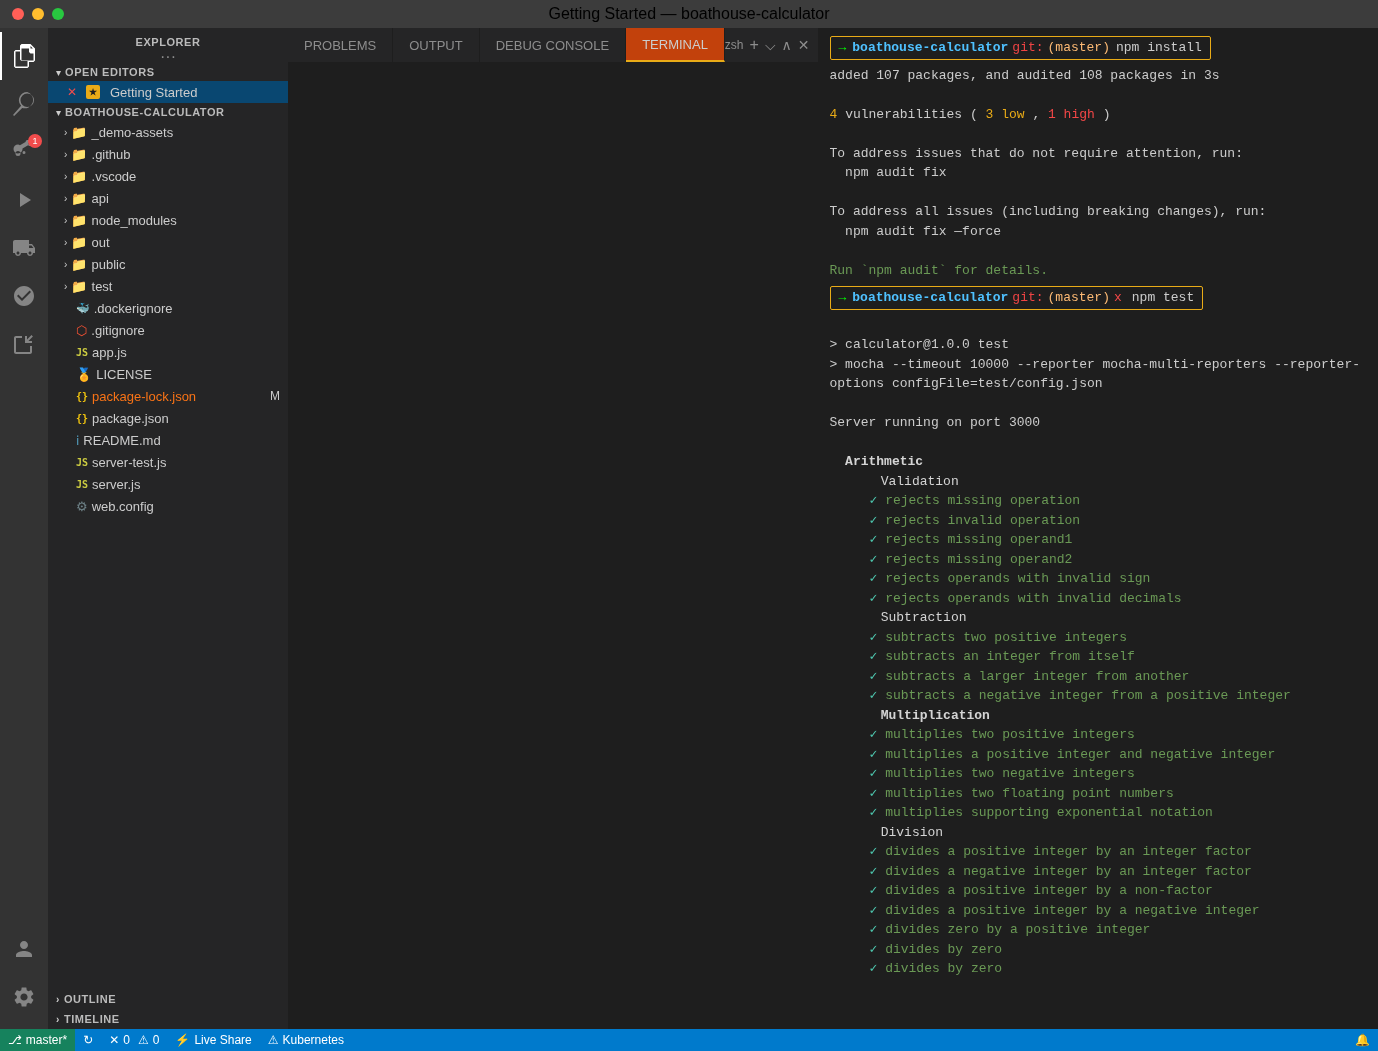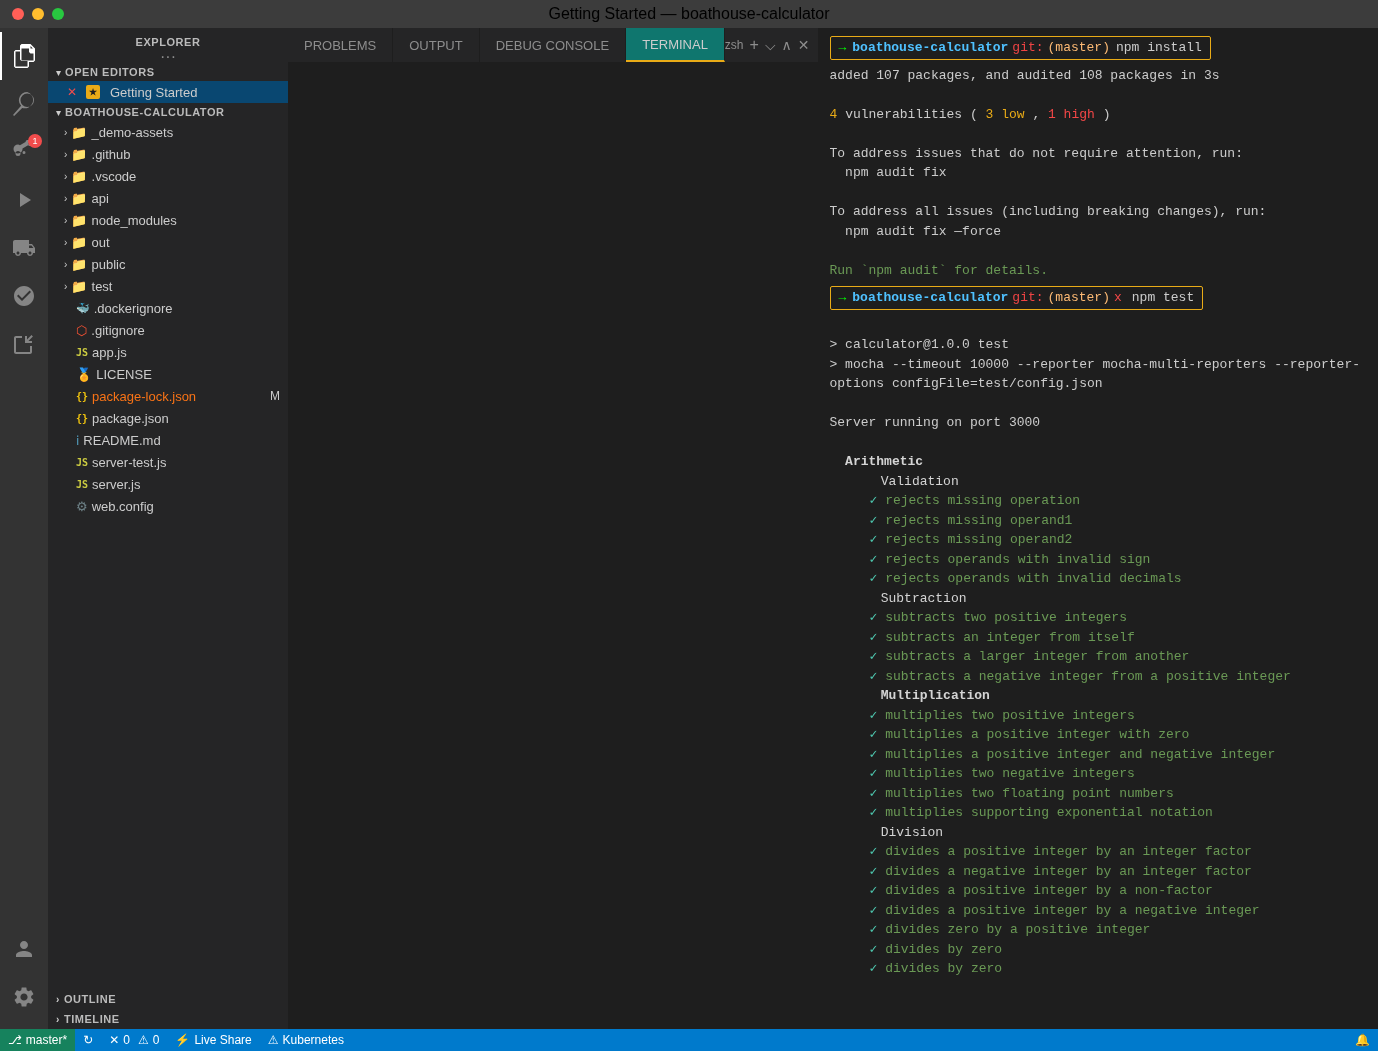--- a/index.html
+++ b/index.html
@@ -155,21 +155,21 @@
       display: flex;
       align-items: center;
       font-size: 13px;
       color: #8d8d8d;
       cursor: pointer;
       border-right: 1px solid #1e1e1e;
       white-space: nowrap;
     }
     .tab.active {
       color: #cccccc;
-      background: #0f766e;
+      background: #c2410c;
       border-bottom: 1px solid #1e1e1e;
     }
     .tab.active-underline {
       border-bottom: 2px solid #e9ab17;
     }
     .terminal-toolbar-right {
       margin-left: auto;
       display: flex;
       align-items: center;
       gap: 6px;
@@ -525,32 +525,32 @@
         <div>&nbsp;</div>
         <div>&gt; calculator@1.0.0 test</div>
         <div>&gt; mocha --timeout 10000 --reporter mocha-multi-reporters --reporter-options configFile=test/config.json</div>
         <div>&nbsp;</div>
         <div>Server running on port 3000</div>
         <div>&nbsp;</div>
 
         <div class="term-section">&nbsp;&nbsp;Arithmetic</div>
         <div class="term-subsection">&nbsp;&nbsp;&nbsp;&nbsp;Validation</div>
         <div class="term-check"><span style="color:#4ec9b0;">✓</span> rejects missing operation</div>
+        <div class="term-check"><span style="color:#4ec9b0;">✓</span> rejects invalid operation</div>
         <div class="term-check"><span style="color:#4ec9b0;">✓</span> rejects missing operand1</div>
         <div class="term-check"><span style="color:#4ec9b0;">✓</span> rejects missing operand2</div>
         <div class="term-check"><span style="color:#4ec9b0;">✓</span> rejects operands with invalid sign</div>
         <div class="term-check"><span style="color:#4ec9b0;">✓</span> rejects operands with invalid decimals</div>
         <div class="term-subsection">&nbsp;&nbsp;&nbsp;&nbsp;Subtraction</div>
         <div class="term-check"><span style="color:#4ec9b0;">✓</span> subtracts two positive integers</div>
         <div class="term-check"><span style="color:#4ec9b0;">✓</span> subtracts an integer from itself</div>
         <div class="term-check"><span style="color:#4ec9b0;">✓</span> subtracts a larger integer from another</div>
         <div class="term-check"><span style="color:#4ec9b0;">✓</span> subtracts a negative integer from a positive integer</div>
         <div class="term-subsection"><span style="font-weight:bold;">&nbsp;&nbsp;&nbsp;&nbsp;Multiplication</span></div>
         <div class="term-check"><span style="color:#4ec9b0;">✓</span> multiplies two positive integers</div>
-        <div class="term-check"><span style="color:#4ec9b0;">✓</span> multiplies a positive integer with zero</div>
         <div class="term-check"><span style="color:#4ec9b0;">✓</span> multiplies a positive integer and negative integer</div>
         <div class="term-check"><span style="color:#4ec9b0;">✓</span> multiplies two negative integers</div>
         <div class="term-check"><span style="color:#4ec9b0;">✓</span> multiplies two floating point numbers</div>
         <div class="term-check"><span style="color:#4ec9b0;">✓</span> multiplies supporting exponential notation</div>
         <div class="term-subsection">&nbsp;&nbsp;&nbsp;&nbsp;Division</div>
         <div class="term-check"><span style="color:#4ec9b0;">✓</span> divides a positive integer by an integer factor</div>
         <div class="term-check"><span style="color:#4ec9b0;">✓</span> divides a negative integer by an integer factor</div>
         <div class="term-check"><span style="color:#4ec9b0;">✓</span> divides a positive integer by a non-factor</div>
         <div class="term-check"><span style="color:#4ec9b0;">✓</span> divides a positive integer by a negative integer</div>
         <div class="term-check"><span style="color:#4ec9b0;">✓</span> divides zero by a positive integer</div>

